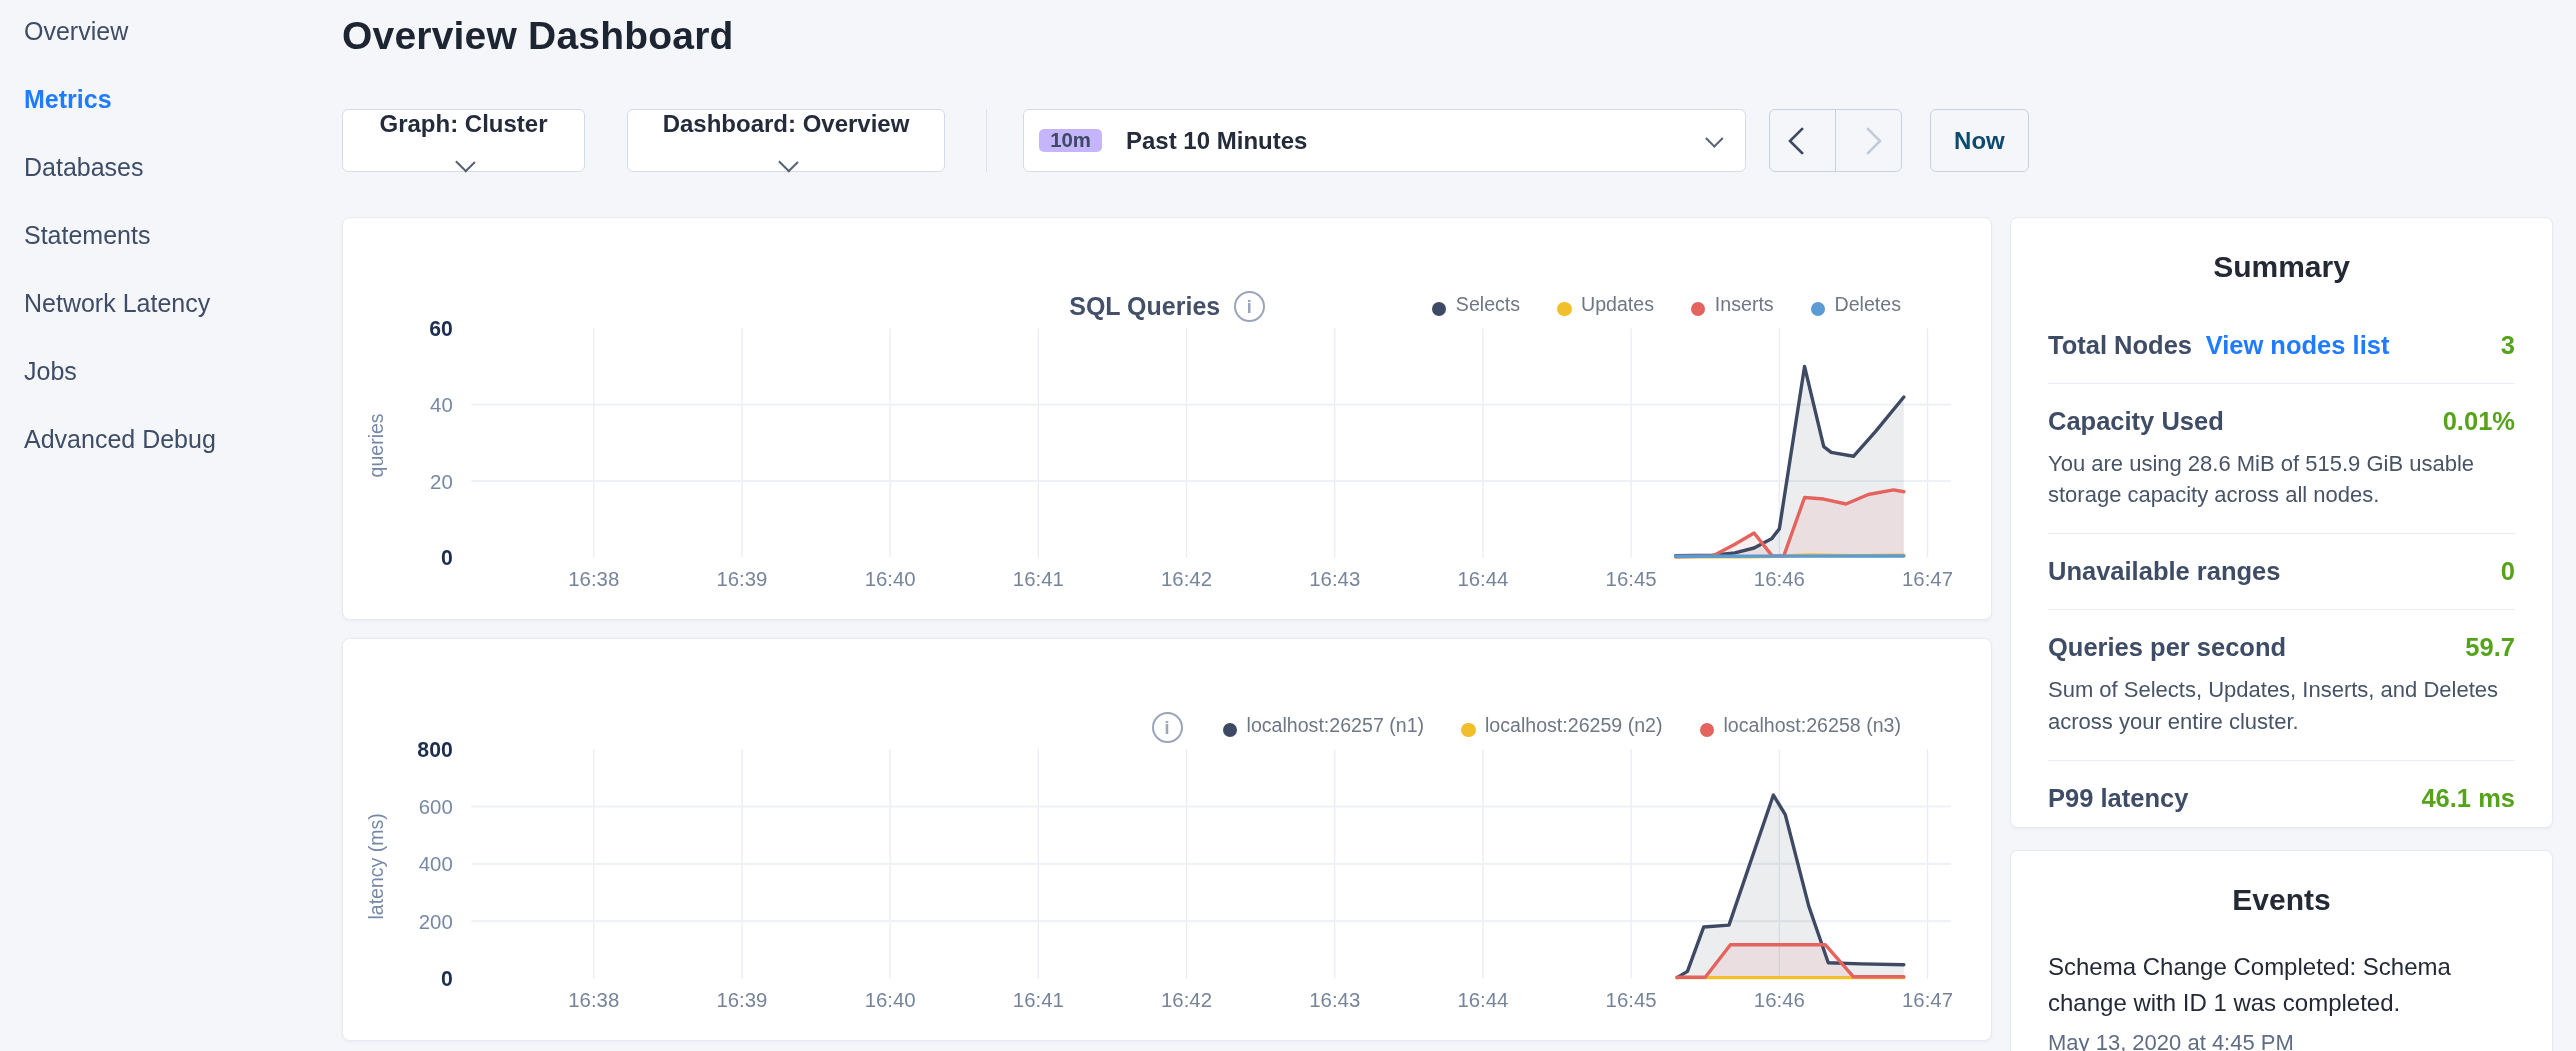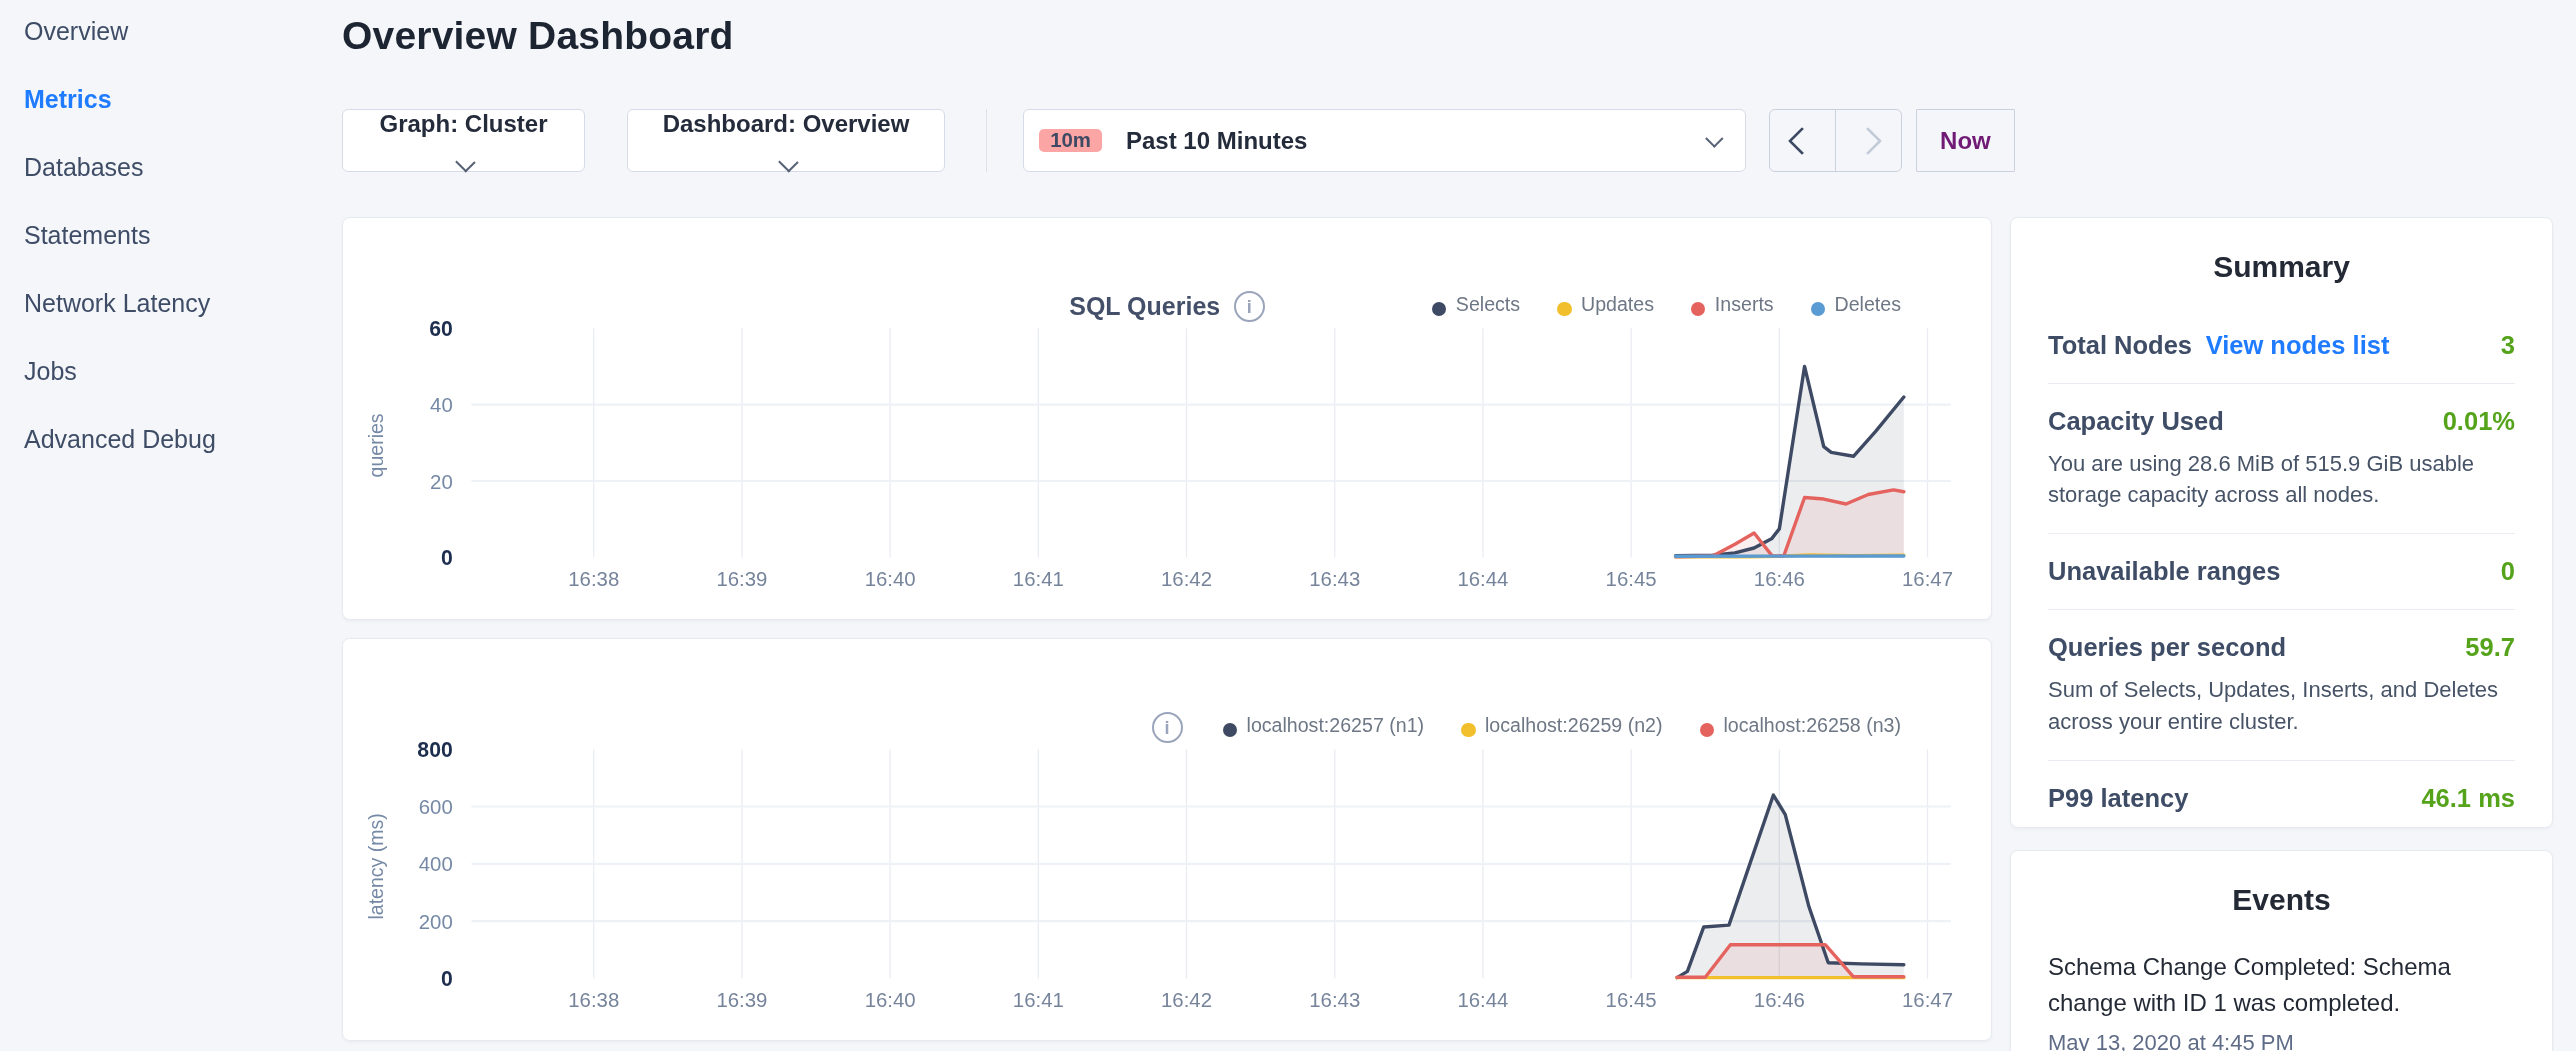--- a/index.html
+++ b/index.html
@@ -32,39 +32,39 @@
   .dd-graph{width:243px;gap:18.7px;}
   .dd-dashboard{width:318px;margin-left:42px;gap:18.7px;}
   .chev{display:inline-block;width:12.8px;height:12.8px;border-right:2.6px solid #566176;border-bottom:2.6px solid #566176;transform:rotate(45deg) translateY(-2.6px);}
   .toolbar-divider{width:0.9px;height:63px;background:#dbe0ea;margin-left:41px;margin-right:36px;}
   .timepicker{
     box-sizing:border-box;width:723px;height:63px;background:#fff;
     border:0.9px solid #d5dbe7;border-radius:6px;display:flex;align-items:center;
     padding:0 25.5px 0 15.3px;cursor:pointer;position:relative;
   }
   .range-badge{
-    background:#fca5a5;border-radius:5.1px;padding:0 11px;
+    background:#c4b5fd;border-radius:5.1px;padding:0 11px;
     font-size:20.4px;font-weight:700;color:#3e4a63;flex:none;
   }
   .range-label{margin-left:24px;font-size:24px;font-weight:700;color:#242b3b;}
   .timepicker .chev{position:absolute;right:25.5px;width:11px;height:11px;}
   .nav-group{
     box-sizing:border-box;height:63px;display:flex;margin-left:23px;
     border:0.9px solid #c9d0de;border-radius:6px;overflow:hidden;
   }
   .nav-cell{width:65px;height:100%;display:flex;align-items:center;justify-content:center;cursor:pointer;}
   .nav-cell + .nav-cell{border-left:0.9px solid #c9d0de;}
   .arr{display:inline-block;width:17px;height:17px;border-right:3.4px solid #3e4a63;border-bottom:3.4px solid #3e4a63;border-radius:0.9px;}
   .arr-left{transform:rotate(135deg);}
   .arr-right{transform:rotate(-45deg);border-color:#c3cad8;}
   .now-btn{
-    box-sizing:border-box;width:99px;height:63px;margin-left:14px;
-    border:0.9px solid #c9d0de;border-radius:1px;background:transparent;
+    box-sizing:border-box;width:99px;height:63px;margin-left:28px;
+    border:0.9px solid #c9d0de;border-radius:6px;background:transparent;
     display:flex;align-items:center;justify-content:center;
-    font-size:24px;font-weight:700;color:#701a75;cursor:default;
+    font-size:24px;font-weight:700;color:#0c4a6e;cursor:default;
   }
   
   .card{
     position:absolute;background:#fff;border:0.9px solid #e6e9f0;border-radius:7.7px;
     box-shadow:0 1.7px 2.6px rgba(40,50,70,.04);
   }
   .chart-card{left:342px;width:1648px;height:401px;}
   
   .chart-head{position:absolute;left:0;right:0;top:29px;display:flex;justify-content:center;align-items:center;gap:13.6px;margin-top:44px;}
   .chart-title{margin:0;font-size:25px;font-weight:700;color:#44506a;}

